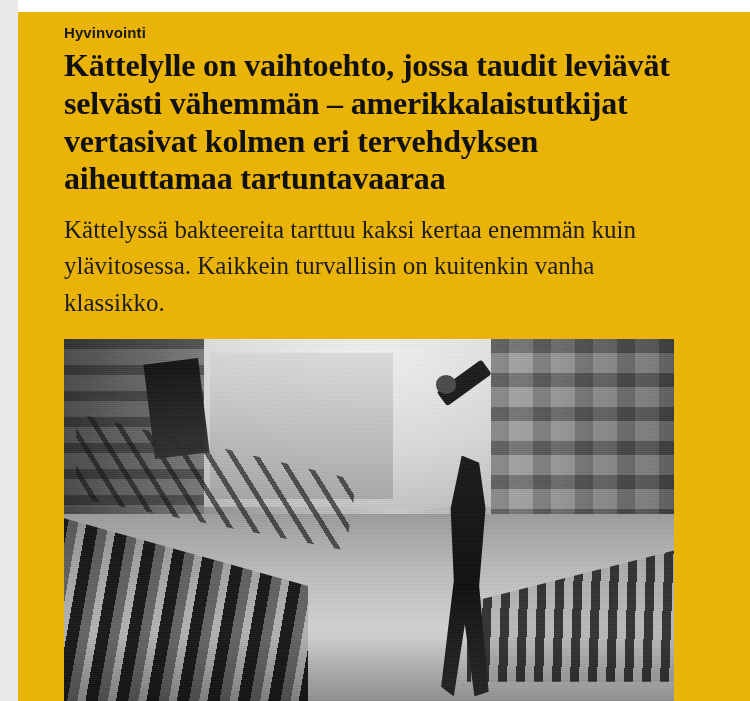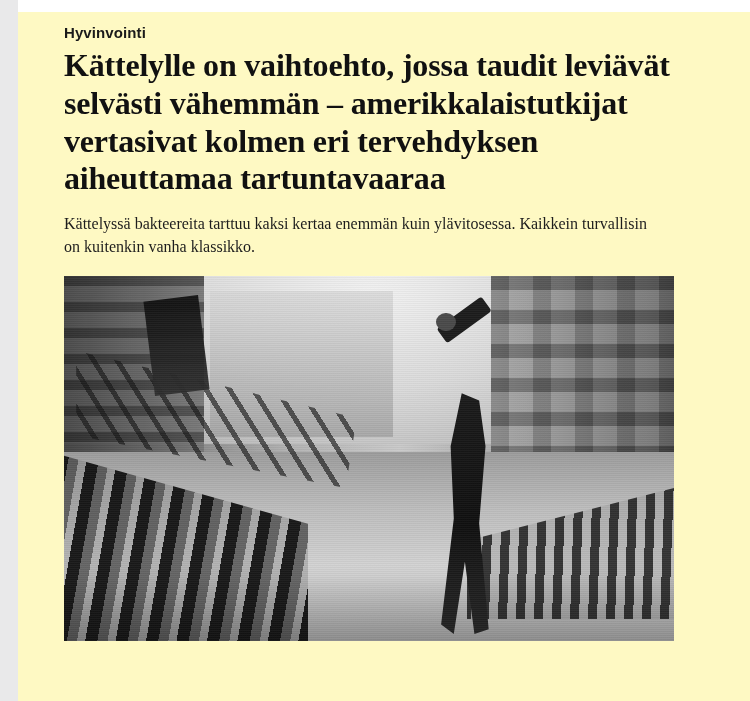--- a/index.html
+++ b/index.html
@@ -10,21 +10,21 @@
   body {
     width: 750px;
     height: 701px;
     overflow: hidden;
     font-family: "Liberation Serif", serif;
   }
   .page {
     position: relative;
     width: 750px;
     height: 701px;
-    background: #fef9c3;
+    background: #eab308;
     box-sizing: border-box;
   }
   .left-rail {
     position: absolute;
     left: 0;
     top: 0;
     width: 18px;
     height: 701px;
     background: #e9e9ea;
   }
@@ -55,21 +55,21 @@
     font-weight: 700;
     font-size: 32px;
     line-height: 1.18;
     color: #111111;
     margin: 0 0 14px 0;
     letter-spacing: -0.2px;
     max-width: 610px;
   }
   .lead {
     font-family: "Liberation Serif", serif;
-    font-size: 16px;
+    font-size: 25px;
     line-height: 1.45;
     color: #1d1d1d;
     margin: 0 0 18px 0;
     max-width: 600px;
   }
   .figure {
     position: relative;
     width: 610px;
     height: 365px;
     overflow: hidden;

